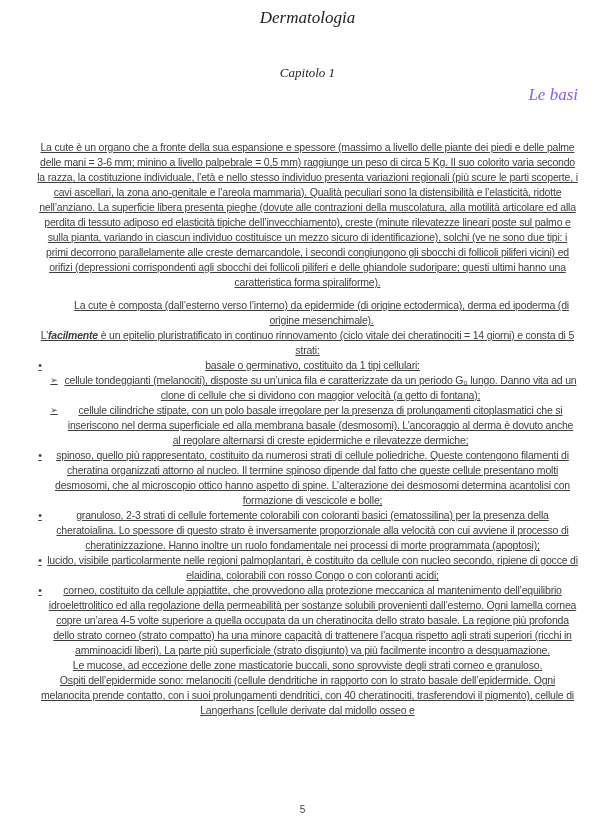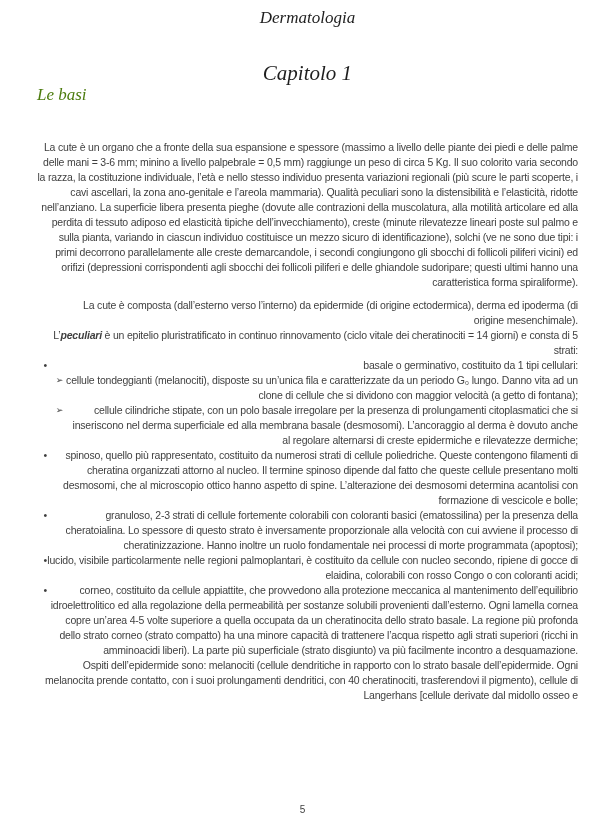--- a/index.html
+++ b/index.html
@@ -22,41 +22,42 @@
     font-size: 17px;
     line-height: 20px;
     text-align: center;
     color: #1f1f1f;
   }
   .chapter-title {
     margin: 34px 0 0 0;
     font-family: "Liberation Serif", "DejaVu Serif", serif;
     font-style: italic;
     font-weight: normal;
-    font-size: 21px;
+    font-size: 13px;
     line-height: 22px;
     text-align: center;
     color: #1f1f1f;
   }
   .chapter-subtitle {
     margin: 0;
     font-family: "Liberation Serif", "DejaVu Serif", serif;
     font-style: italic;
     font-weight: normal;
     font-size: 17px;
     line-height: 22px;
-    text-align: left;
-    color: #4d7c0f;
+    text-align: right;
+    color: #8b5cf6;
   }
   .body-text {
     margin-top: 34px;
     font-size: 10.5px;
     line-height: 15px;
     letter-spacing: -0.2px;
-    text-align: right;
+    text-align: center;
+    text-decoration: underline;
   }
   .para { margin: 0; }
   .spaced { margin-top: 8px; margin-left: 28px; }
   .term-italic { font-style: italic; font-weight: bold; }
   ul.blist, ul.alist { margin: 0; padding: 0; list-style: none; }
   ul.blist > li { display: flex; align-items: flex-start; }
   .bullet-marker {
     flex: 0 0 auto;
     width: 14px;
     margin-left: -4px;
@@ -91,21 +92,21 @@
 
   <h2 class="chapter-title">Capitolo 1</h2>
   <h3 class="chapter-subtitle">Le basi</h3>
 
   <div class="body-text">
 
     <p class="para">La cute è un organo che a fronte della sua espansione e spessore (massimo a livello delle piante dei piedi e delle palme delle mani = 3-6 mm; minino a livello palpebrale = 0,5 mm) raggiunge un peso di circa 5 Kg. Il suo colorito varia secondo la razza, la costituzione individuale, l’età e nello stesso individuo presenta variazioni regionali (più scure le parti scoperte, i cavi ascellari, la zona ano-genitale e l’areola mammaria). Qualità peculiari sono la distensibilità e l’elasticità, ridotte nell’anziano. La superficie libera presenta pieghe (dovute alle contrazioni della muscolatura, alla motilità articolare ed alla perdita di tessuto adiposo ed elasticità tipiche dell’invecchiamento), creste (minute rilevatezze lineari poste sul palmo e sulla pianta, variando in ciascun individuo costituisce un mezzo sicuro di identificazione), solchi (ve ne sono due tipi: i primi decorrono parallelamente alle creste demarcandole, i secondi congiungono gli sbocchi di follicoli piliferi vicini) ed orifizi (depressioni corrispondenti agli sbocchi dei follicoli piliferi e delle ghiandole sudoripare; questi ultimi hanno una caratteristica forma spiraliforme).</p>
 
     <p class="para spaced">La cute è composta (dall’esterno verso l’interno) da epidermide (di origine ectodermica), derma ed ipoderma (di origine mesenchimale).</p>
 
-    <p class="para"><span>L’</span><span class="term-italic">peculiari</span><span> è un epitelio pluristratificato in continuo rinnovamento (ciclo vitale dei cheratinociti = 14 giorni) e consta di 5 strati:</span></p>
+    <p class="para"><span>L’</span><span class="term-italic">facilmente</span><span> è un epitelio pluristratificato in continuo rinnovamento (ciclo vitale dei cheratinociti = 14 giorni) e consta di 5 strati:</span></p>
 
     <ul class="blist">
       <li>
         <span class="bullet-marker">•</span>
         <div class="li-body">
           <span>basale o germinativo, costituito da 1 tipi cellulari:</span>
           <ul class="alist">
             <li>
               <span class="arrow-marker">➢</span>
               <div class="li-body">cellule tondeggianti (melanociti), disposte su un’unica fila e caratterizzate da un periodo G₀ lungo. Danno vita ad un clone di cellule che si dividono con maggior velocità (a getto di fontana);</div>
@@ -128,19 +129,20 @@
       <li>
         <span class="bullet-marker">•</span>
         <div class="li-body">lucido, visibile particolarmente nelle regioni palmoplantari, è costituito da cellule con nucleo secondo, ripiene di gocce di elaidina, colorabili con rosso Congo o con coloranti acidi;</div>
       </li>
       <li>
         <span class="bullet-marker">•</span>
         <div class="li-body">corneo, costituito da cellule appiattite, che provvedono alla protezione meccanica al mantenimento dell’equilibrio idroelettrolitico ed alla regolazione della permeabilità per sostanze solubili provenienti dall’esterno. Ogni lamella cornea copre un’area 4-5 volte superiore a quella occupata da un cheratinocita dello strato basale. La regione più profonda dello strato corneo (strato compatto) ha una minore capacità di trattenere l’acqua rispetto agli strati superiori (ricchi in amminoacidi liberi). La parte più superficiale (strato disgiunto) va più facilmente incontro a desquamazione.</div>
       </li>
     </ul>
 
+    <p class="para">Le mucose, ad eccezione delle zone masticatorie buccali, sono sprovviste degli strati corneo e granuloso.</p>
     <p class="para">Ospiti dell’epidermide sono: melanociti (cellule dendritiche in rapporto con lo strato basale dell’epidermide. Ogni melanocita prende contatto, con i suoi prolungamenti dendritici, con 40 cheratinociti, trasferendovi il pigmento), cellule di Langerhans [cellule derivate dal midollo osseo e</p>
 
   </div>
 
   <div class="page-number">5</div>
 
 </div>
 
 </body></html>

